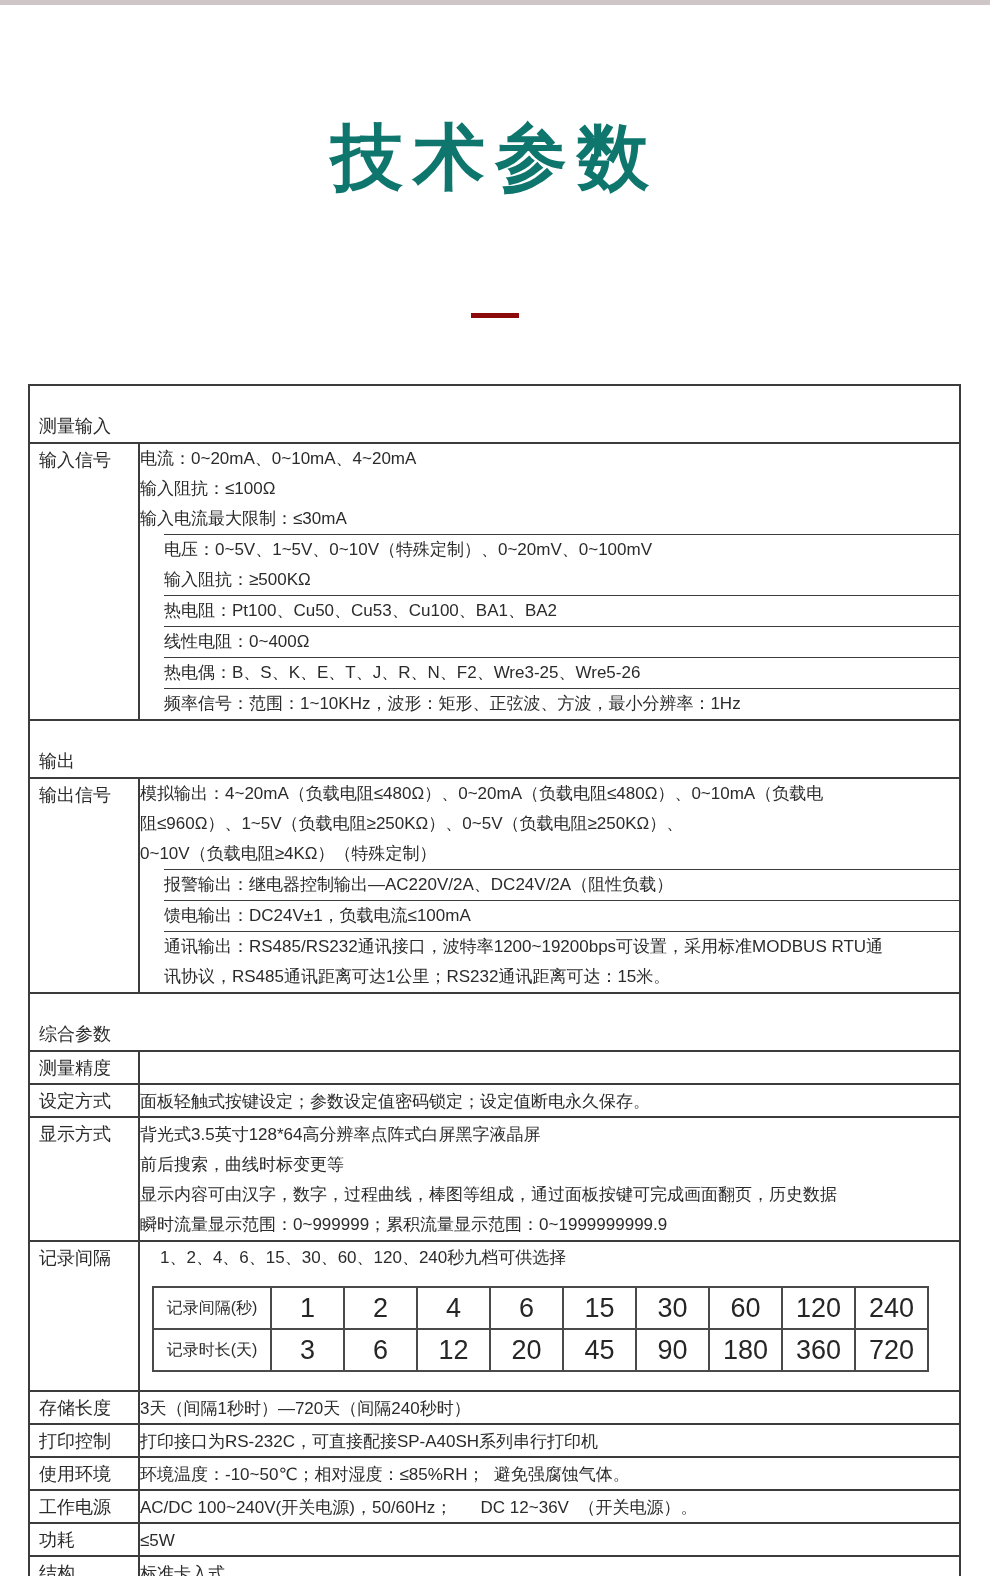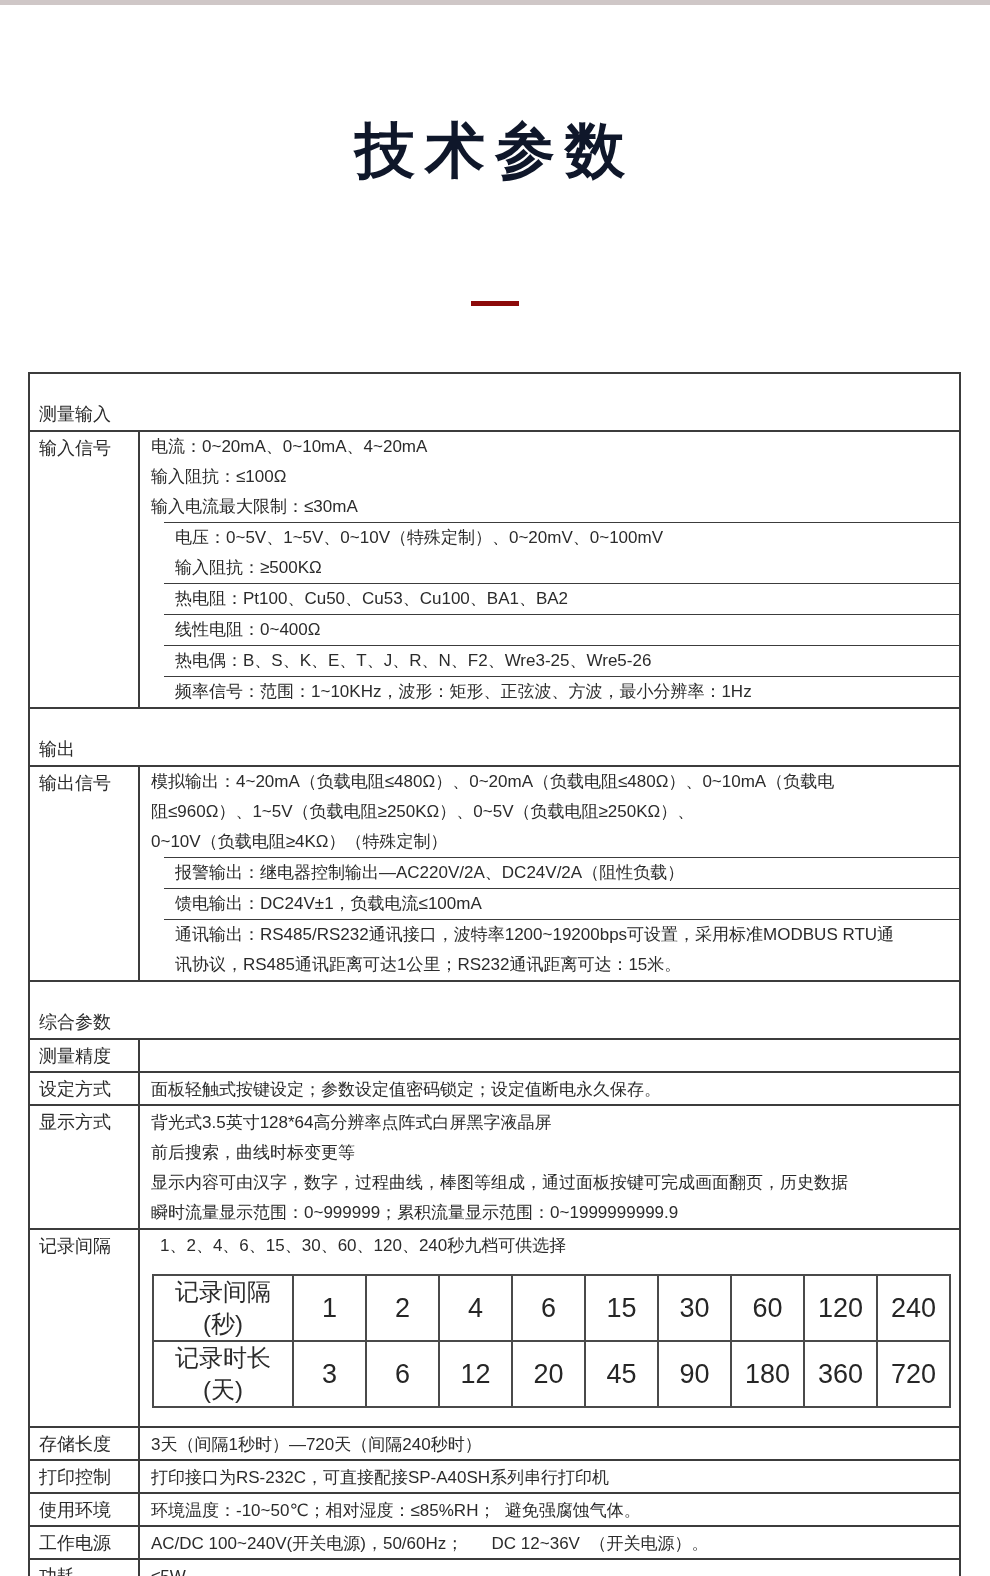--- a/index.html
+++ b/index.html
@@ -18,25 +18,25 @@
     font-family: "Liberation Sans", "DejaVu Sans", sans-serif;
     overflow: hidden;
   }
   .topbar {
     height: 5px;
     background: var(--topbar);
   }
   .page-title {
     margin: 116px 0 0 0;
     text-align: center;
-    font-size: 60px;
+    font-size: 72px;
     line-height: 1;
     font-weight: 900;
     letter-spacing: 10px;
-    color: #0f172a;
+    color: #0f766e;
   }
   .accent-dash {
     width: 48px;
     height: 5px;
     background: var(--accent);
     margin: 120px auto 0 auto;
   }
   
   .spec-table {
     margin: 66px 29px 0 28px;
@@ -64,43 +64,42 @@
     font-size: 18px;
     line-height: 29px;
   }
   .content-col {
     flex: 1;
     min-width: 0;
   }
   .content-col .cell + .cell { border-top: 1px solid var(--line); margin-left: 24px; }
   .line {
     line-height: 30px;
-    padding-left: 11px;
     white-space: pre-wrap;
   }
   .line.indent { }
   .simple .line { line-height: 29px; padding-top: 2px; }
   .pad-v .line:first-child { padding-top: 2px; }
   
   .record-intro { line-height: 32px; padding-left: 20px; white-space: pre-wrap; }
   table.record {
     border-collapse: collapse;
     margin: 12px 0 18px 12px;
     table-layout: fixed;
   }
   table.record td {
     border: 2px solid #4a4a4a;
     text-align: center;
     height: 42px;
     padding: 0;
     overflow: hidden;
   }
   table.record td.rhead {
-    width: 140px;
-    font-size: 24px;
+    width: 118px;
+    font-size: 16px;
     text-align: center;
     padding: 0 4px;
   }
   table.record td.num {
     width: 73px;
     font-size: 27px;
     color: #262626;
   }
 </style>
 </head>

